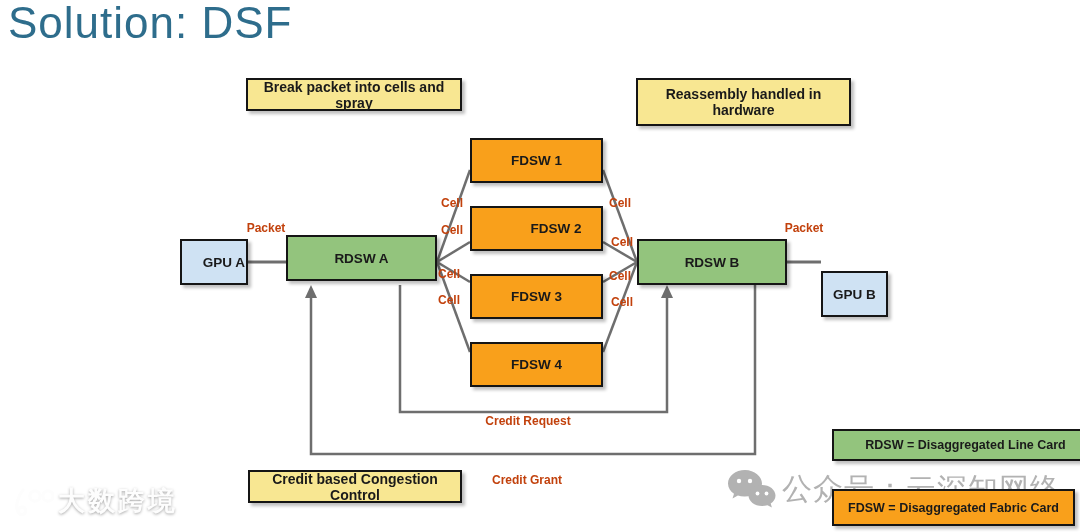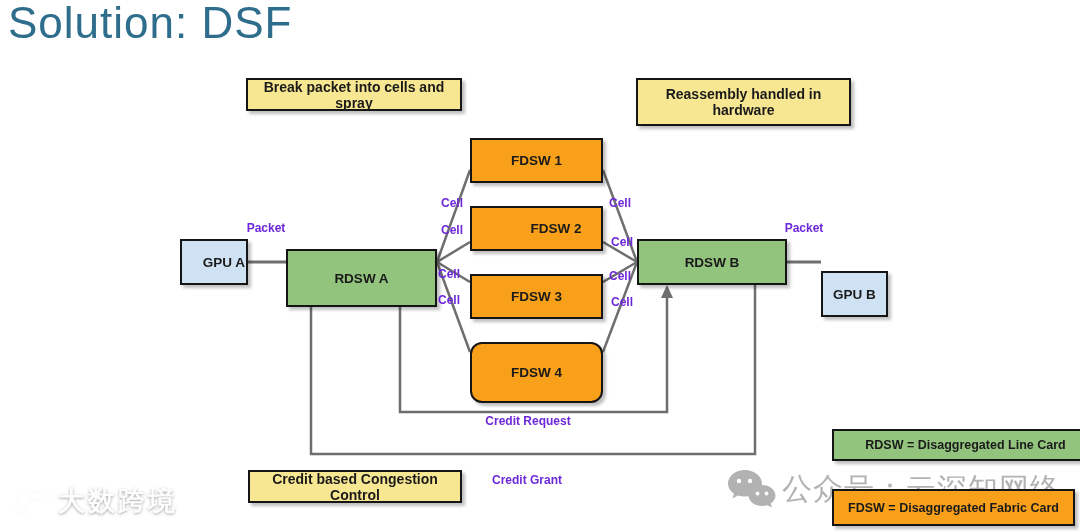--- a/index.html
+++ b/index.html
@@ -21,21 +21,21 @@
     box-shadow:3px 3px 3px rgba(0,0,0,0.25);
   }
   .note{background:#F8E792;font-size:14px;}
   .node-gpu{background:#CFE2F3;font-size:13.5px;}
   .node-rdsw{background:#93C47D;font-size:13.5px;}
   .node-fdsw{background:#F9A01B;font-size:13.5px;}
   .legend-rdsw{background:#93C47D;font-size:12.5px;}
   .legend-fdsw{background:#F9A01B;font-size:12.5px;}
   .lbl{
     position:absolute;z-index:2;font-weight:bold;font-size:12px;
-    color:#6d28d9;text-align:center;
+    color:#c2410c;text-align:center;
   }
   .cell{width:30px;}
   #wechat-watermark{
     position:absolute;left:726px;top:468px;z-index:1;
     display:flex;align-items:center;color:#B2B2B2;
   }
   #wechat-text{font-size:30px;letter-spacing:1px;white-space:nowrap;margin-left:6px;}
   #brand-watermark{
     position:absolute;left:8px;top:483px;z-index:3;
     display:flex;align-items:flex-start;color:#FDFDFD;
@@ -71,27 +71,27 @@
       <polygon points="667,285 661,298 673,298"></polygon>
       <polygon points="311,285 305,298 317,298"></polygon>
     </g>
   </svg>
 
   <div class="box note" style="left:246px;top:78px;width:216px;height:33px;">Break packet into cells and spray</div>
   <div class="box note" style="left:636px;top:78px;width:215px;height:48px;">Reassembly handled in hardware</div>
   <div class="box note" style="left:248px;top:470px;width:214px;height:33px;">Credit based Congestion Control</div>
 
   <div class="box node-gpu" style="left:180px;top:239px;width:68px;height:46px;padding-left:20px;">GPU A</div>
-  <div class="box node-rdsw" style="left:286px;top:249px;width:151px;height:58px;">RDSW A</div>
+  <div class="box node-rdsw" style="left:286px;top:235px;width:151px;height:46px;">RDSW A</div>
   <div class="box node-rdsw" style="left:637px;top:239px;width:150px;height:46px;text-align:right;">RDSW B</div>
   <div class="box node-gpu" style="left:821px;top:239px;width:67px;height:46px;margin-top:32px;">GPU B</div>
   <div class="box node-fdsw" style="left:470px;top:138px;width:133px;height:45px;">FDSW 1</div>
   <div class="box node-fdsw" style="left:470px;top:206px;width:133px;height:45px;padding-left:39px;">FDSW 2</div>
   <div class="box node-fdsw" style="left:470px;top:274px;width:133px;height:45px;">FDSW 3</div>
-  <div class="box node-fdsw" style="left:470px;top:342px;width:133px;height:61px;border-radius:12px;">FDSW 4</div>
+  <div class="box node-fdsw" style="left:470px;top:342px;width:133px;height:45px;">FDSW 4</div>
 
   <div class="lbl" style="left:240px;top:221px;width:52px;">Packet</div>
   <div class="lbl" style="left:778px;top:221px;width:52px;">Packet</div>
 
   <div class="lbl cell" style="left:437px;top:196px;">Cell</div>
   <div class="lbl cell" style="left:437px;top:223px;">Cell</div>
   <div class="lbl cell" style="left:434px;top:267px;">Cell</div>
   <div class="lbl cell" style="left:434px;top:293px;">Cell</div>
   <div class="lbl cell" style="left:605px;top:196px;">Cell</div>
   <div class="lbl cell" style="left:607px;top:235px;">Cell</div>

